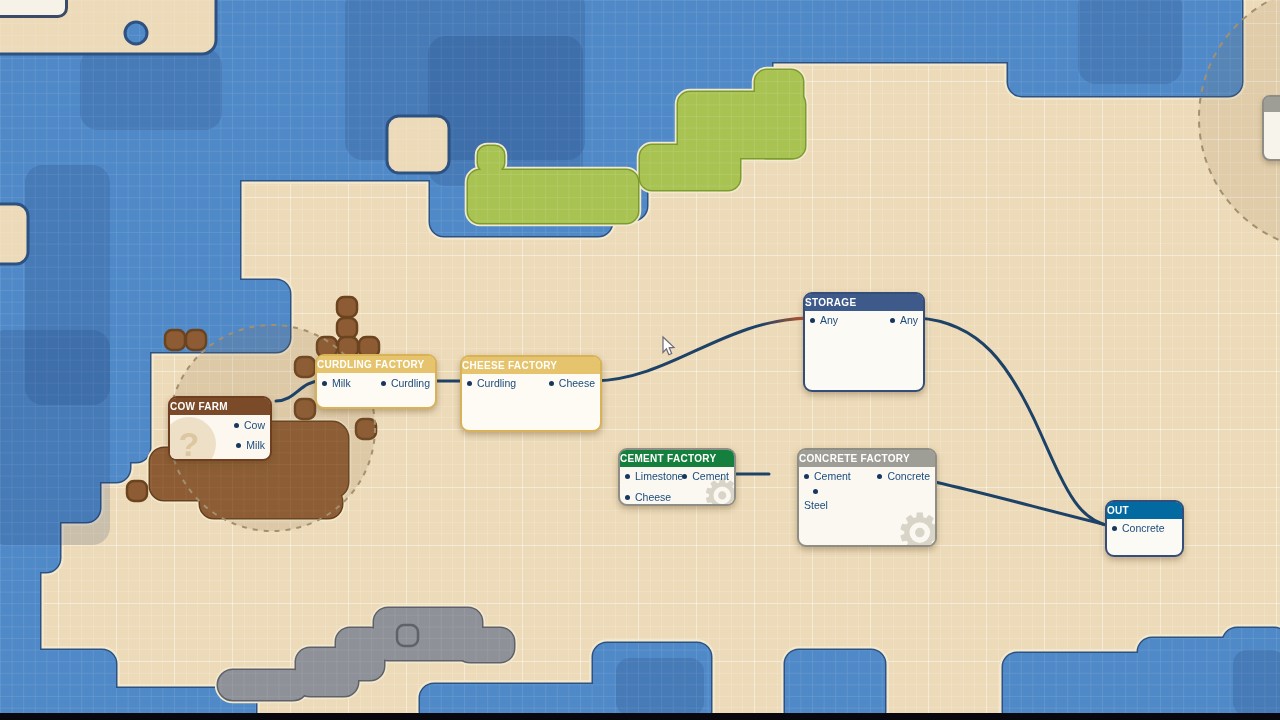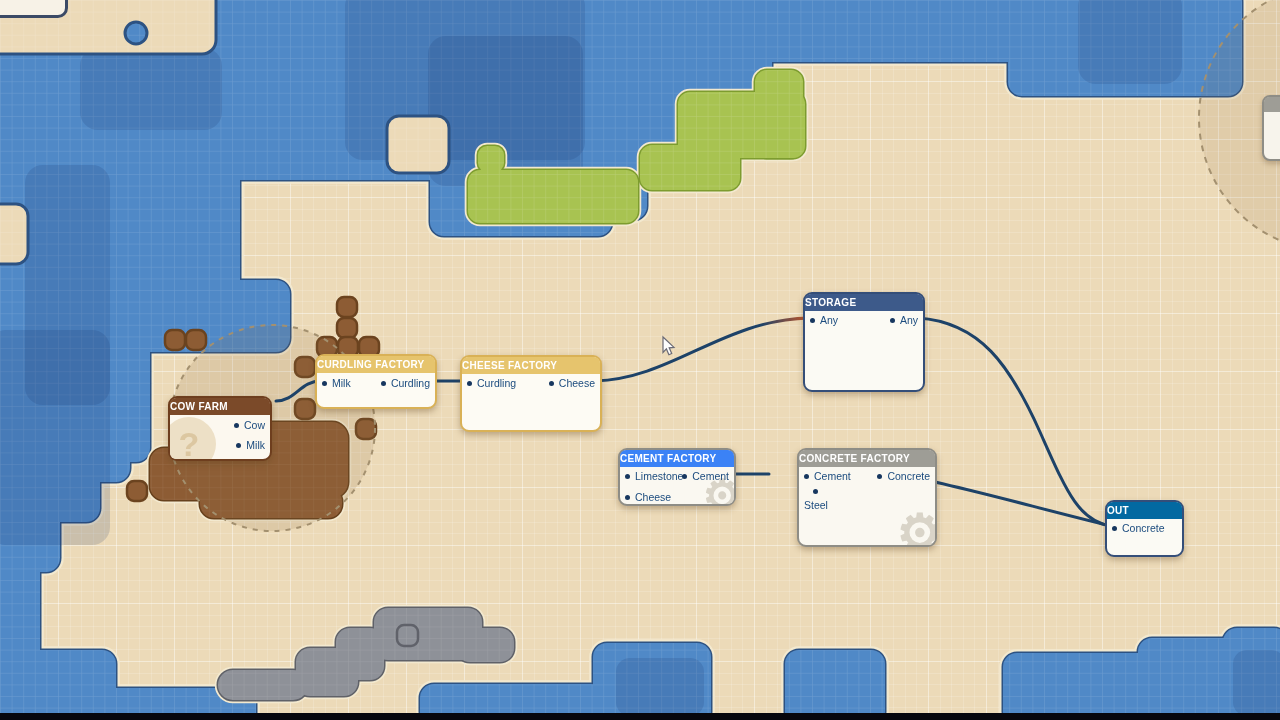--- a/index.html
+++ b/index.html
@@ -231,21 +231,21 @@
         <div class="port in" style="top: 26px;">
           <span class="pdot"></span>
           <span class="plabel">Any</span>
         </div>
         <div class="port out" style="top: 26px;">
           <span class="plabel">Any</span>
           <span class="pdot"></span>
         </div>
       </div>
       <div class="node" style="left: 618px; top: 448px; width: 114px; height: 54px; background: rgb(250, 248, 241); border: 2.5px solid rgb(142, 141, 134);">
-        <div class="hd" style="background: #3b82f6;">CEMENT FACTORY</div>
+        <div class="hd" style="background: #15803d;">CEMENT FACTORY</div>
         <div class="bd">
           <div class="wm-gear" style="right: -8px; bottom: -14px; font-size: 44px; position: absolute;">⚙</div>
         </div>
         <div class="port in" style="top: 26px;">
           <span class="pdot"></span>
           <span class="plabel">Limestone</span>
         </div>
         <div class="port in" style="top: 47px;">
           <span class="pdot"></span>
           <span class="plabel">Cheese</span>

